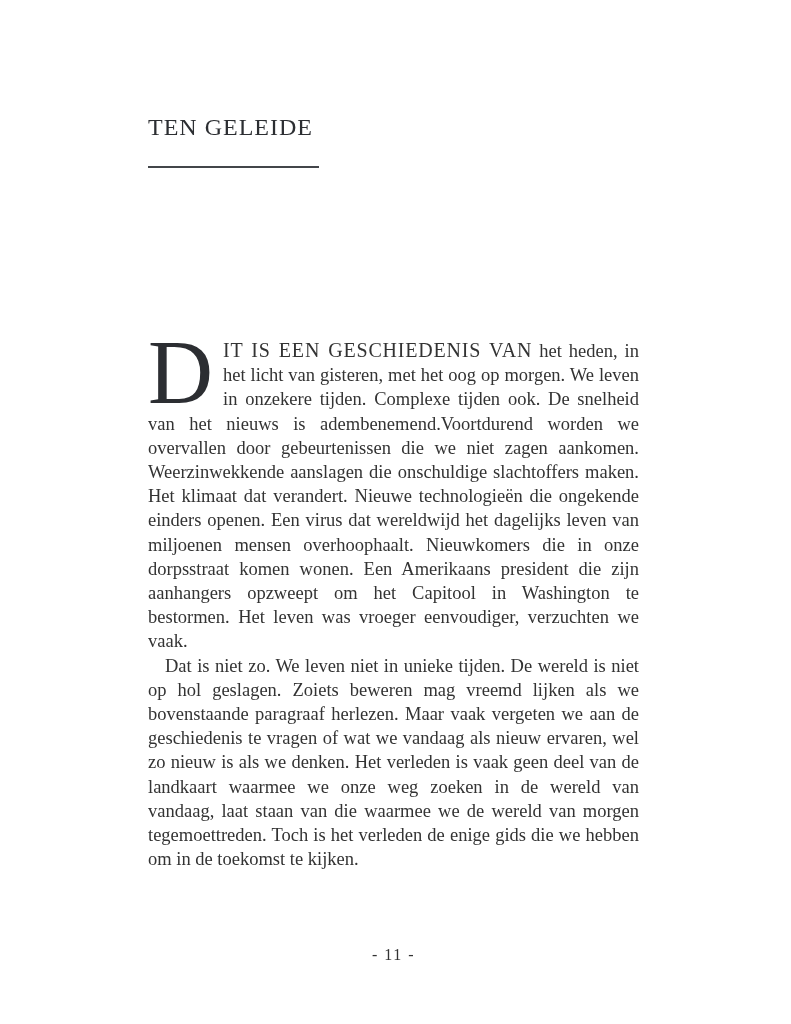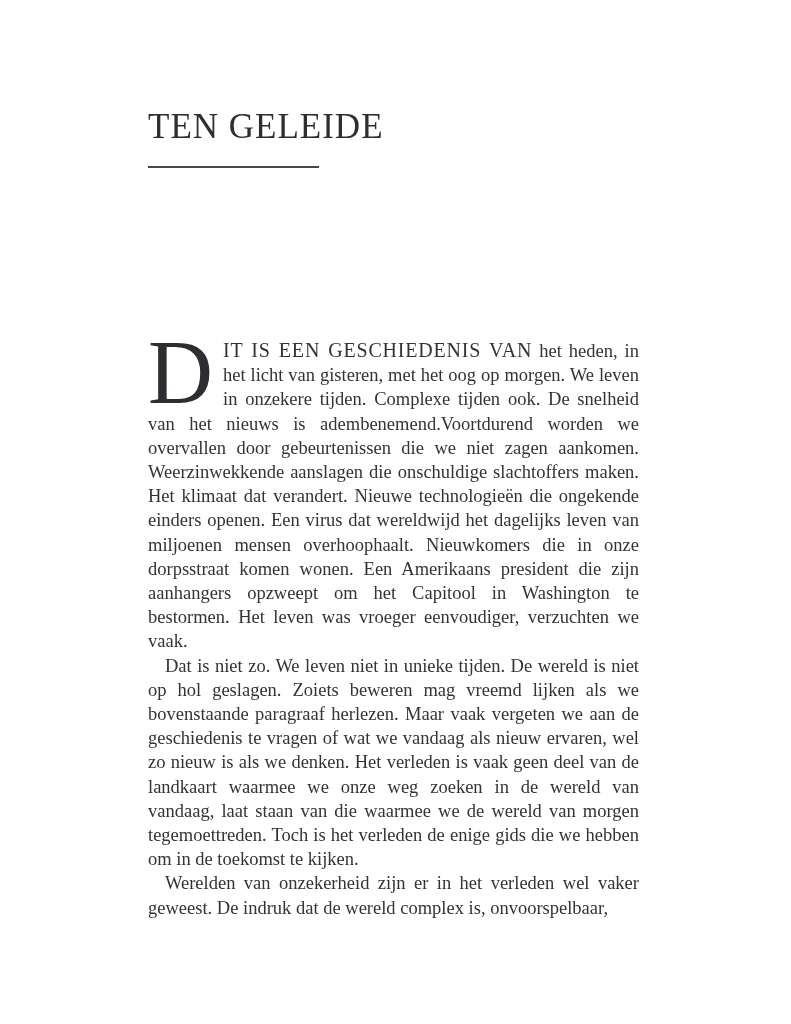--- a/index.html
+++ b/index.html
@@ -17,21 +17,21 @@
     color:var(--ink);
     overflow:hidden;
   }
   .chapter-header{
     position:absolute;
     left:148px;
     top:105px;
   }
   .chapter-title{
     margin:0;
-    font-size:35px;
+    font-size:24px;
     line-height:44px;
     font-weight:normal;
     letter-spacing:1px;
     color:var(--ink-dark);
   }
   .title-rule{
     width:171px;
     height:2px;
     background:#43464a;
     margin-top:17px;
@@ -85,17 +85,17 @@
 <div class="page">
 
   <header class="chapter-header">
     <h1 class="chapter-title">TEN GELEIDE</h1>
     <div class="title-rule"></div>
   </header>
 
   <main class="body-text">
     <p><span class="drop-cap">D</span><span class="lead-small-caps">IT IS EEN GESCHIEDENIS VAN</span> <span>het heden, in het licht van gisteren, met het oog op morgen. We leven in onzekere tijden. Complexe tijden ook. De snelheid van het nieuws is adembenemend.Voortdurend worden we overvallen door gebeurtenissen die we niet zagen aankomen. Weerzinwekkende aanslagen die onschuldige slachtoffers maken. Het klimaat dat verandert. Nieuwe technologieën die ongekende einders openen. Een virus dat wereldwijd het dagelijks leven van miljoenen mensen overhoophaalt. Nieuwkomers die in onze dorpsstraat komen wonen. Een Amerikaans president die zijn aanhangers opzweept om het Capitool in Washington te bestormen. Het leven was vroeger eenvoudiger, verzuchten we vaak.</span></p>
     <p class="indented">Dat is niet zo. We leven niet in unieke tijden. De wereld is niet op hol geslagen. Zoiets beweren mag vreemd lijken als we bovenstaande paragraaf herlezen. Maar vaak vergeten we aan de geschiedenis te vragen of wat we vandaag als nieuw ervaren, wel zo nieuw is als we denken. Het verleden is vaak geen deel van de landkaart waarmee we onze weg zoeken in de wereld van vandaag, laat staan van die waarmee we de wereld van morgen tegemoettreden. Toch is het verleden de enige gids die we hebben om in de toekomst te kijken.</p>
-    <p class="indented">Werelden van onzekerheid zijn er in het verleden wel vaker geweest. De indruk dat de wereld complex is, onvoorspelbaar,</p>
   </main>
 
+  <footer class="page-number">- 11 -</footer>
 
 </div>
 
 </body></html>

